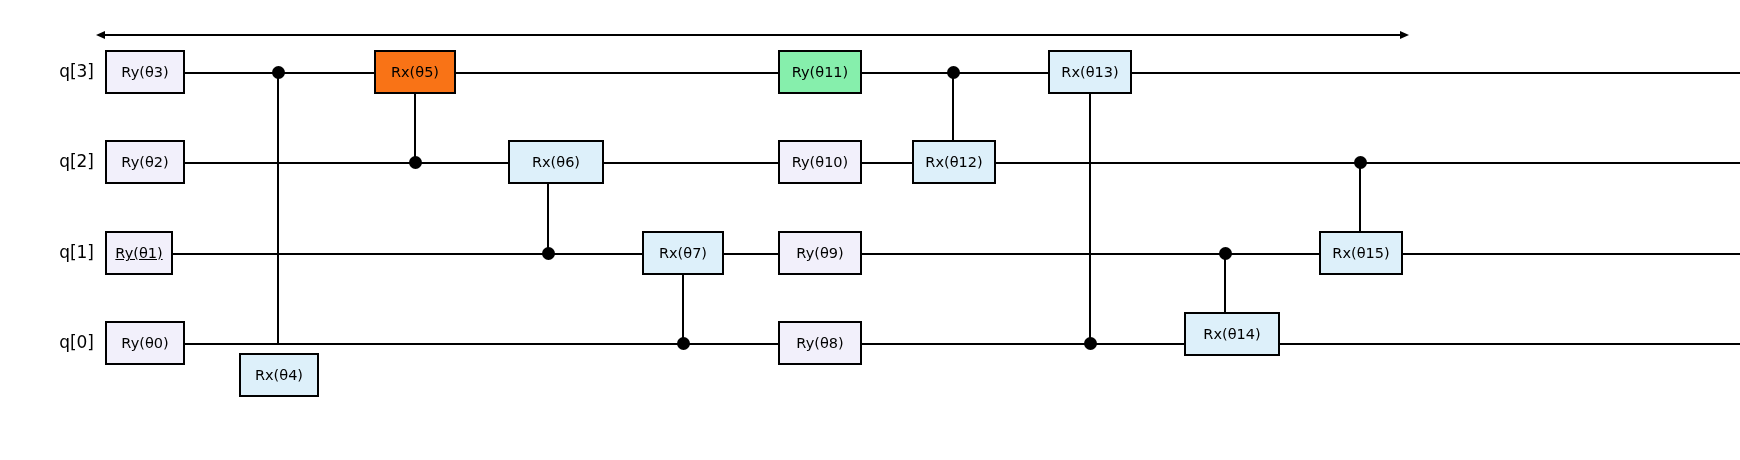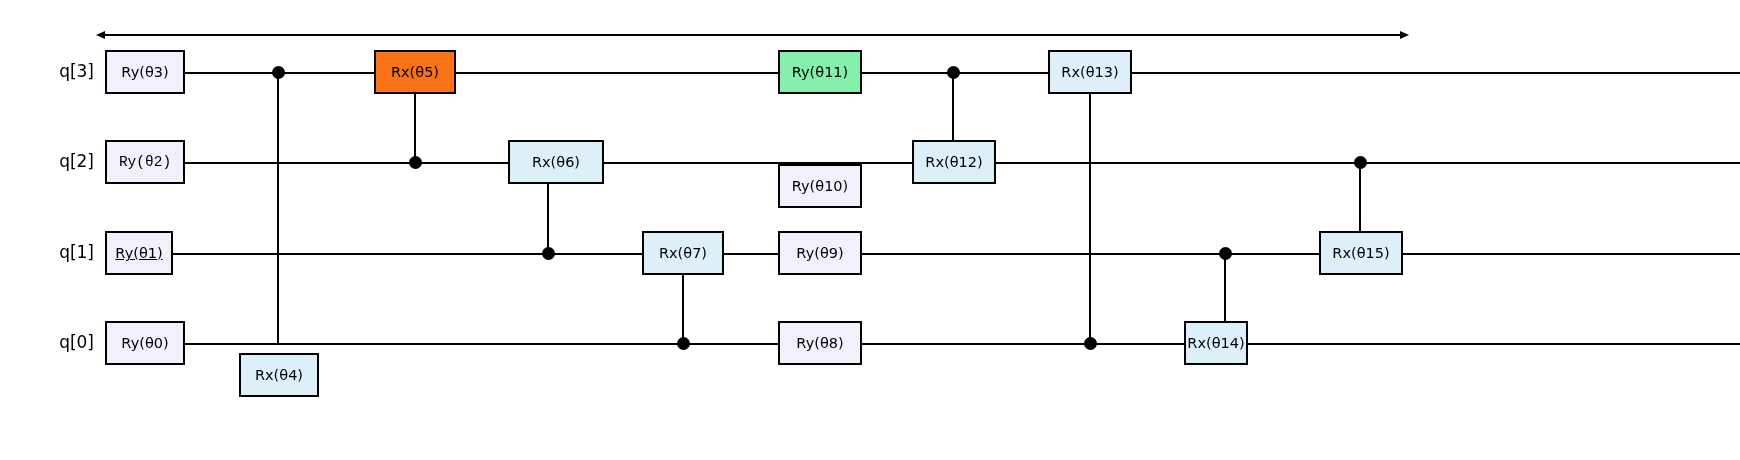--- a/index.html
+++ b/index.html
@@ -111,29 +111,29 @@
       <div class="ctrl-line" style="left: 952px; top: 72px; height: 90px; border-left-color: rgb(0, 0, 0);"></div>
       <div class="ctrl-dot" title="Rx(θ12)" style="left: 946.5px; top: 65.5px; background: rgb(0, 0, 0);"></div>
       <div class="ctrl-line" style="left: 1089px; top: 72px; height: 271px; border-left-color: rgb(0, 0, 0);"></div>
       <div class="ctrl-dot" title="Rx(θ13)" style="left: 1083.5px; top: 336.5px; background: rgb(0, 0, 0);"></div>
       <div class="ctrl-line" style="left: 1224px; top: 253px; height: 90px; border-left-color: rgb(0, 0, 0);"></div>
       <div class="ctrl-dot" title="Rx(θ14)" style="left: 1218.5px; top: 246.5px; background: rgb(0, 0, 0);"></div>
       <div class="ctrl-line" style="left: 1359px; top: 162px; height: 91px; border-left-color: rgb(0, 0, 0);"></div>
       <div class="ctrl-dot" title="Rx(θ15)" style="left: 1353.5px; top: 155.5px; background: rgb(0, 0, 0);"></div>
       <div class="gate gate-ry" style="left: 105px; top: 321px; width: 80px; height: 44px; background: rgb(242, 240, 251); border-color: rgb(0, 0, 0); color: rgb(0, 0, 0);">Ry(θ0)</div>
       <div class="gate gate-ry" style="left: 105px; top: 231px; width: 68px; height: 44px; background: rgb(242, 240, 251); border-color: rgb(0, 0, 0); color: rgb(0, 0, 0); text-decoration: underline;">Ry(θ1)</div>
-      <div class="gate gate-ry" style="left: 105px; top: 140px; width: 80px; height: 44px; background: rgb(242, 240, 251); border-color: rgb(0, 0, 0); color: rgb(0, 0, 0); font-family: Liberation Mono, monospace;">Ry(θ2)</div>
+      <div class="gate gate-ry" style="left: 105px; top: 140px; width: 80px; height: 44px; background: rgb(242, 240, 251); border-color: rgb(0, 0, 0); color: rgb(0, 0, 0);">Ry(θ2)</div>
       <div class="gate gate-ry" style="left: 105px; top: 50px; width: 80px; height: 44px; background: rgb(242, 240, 251); border-color: rgb(0, 0, 0); color: rgb(0, 0, 0);">Ry(θ3)</div>
       <div class="gate gate-rx" style="left: 239px; top: 321px; width: 80px; height: 44px; background: rgb(221, 240, 250); border-color: rgb(0, 0, 0); color: rgb(0, 0, 0); margin-top: 32px;">Rx(θ4)</div>
       <div class="gate gate-rx" style="left: 374px; top: 50px; width: 82px; height: 44px; background: #f97316; border-color: rgb(0, 0, 0); color: rgb(0, 0, 0);">Rx(θ5)</div>
       <div class="gate gate-rx" style="left: 508px; top: 140px; width: 96px; height: 44px; background: rgb(221, 240, 250); border-color: rgb(0, 0, 0); color: rgb(0, 0, 0);">Rx(θ6)</div>
       <div class="gate gate-rx" style="left: 642px; top: 231px; width: 82px; height: 44px; background: rgb(221, 240, 250); border-color: rgb(0, 0, 0); color: rgb(0, 0, 0);">Rx(θ7)</div>
       <div class="gate gate-ry" style="left: 778px; top: 321px; width: 84px; height: 44px; background: rgb(242, 240, 251); border-color: rgb(0, 0, 0); color: rgb(0, 0, 0);">Ry(θ8)</div>
       <div class="gate gate-ry" style="left: 778px; top: 231px; width: 84px; height: 44px; background: rgb(242, 240, 251); border-color: rgb(0, 0, 0); color: rgb(0, 0, 0);">Ry(θ9)</div>
-      <div class="gate gate-ry" style="left: 778px; top: 140px; width: 84px; height: 44px; background: rgb(242, 240, 251); border-color: rgb(0, 0, 0); color: rgb(0, 0, 0); margin-top: 24px;">Ry(θ10)</div>
+      <div class="gate gate-ry" style="left: 778px; top: 140px; width: 84px; height: 44px; background: rgb(242, 240, 251); border-color: rgb(0, 0, 0); color: rgb(0, 0, 0);">Ry(θ10)</div>
       <div class="gate gate-ry" style="left: 778px; top: 50px; width: 84px; height: 44px; background: #86efac; border-color: rgb(0, 0, 0); color: rgb(0, 0, 0);">Ry(θ11)</div>
       <div class="gate gate-rx" style="left: 912px; top: 140px; width: 84px; height: 44px; background: rgb(221, 240, 250); border-color: rgb(0, 0, 0); color: rgb(0, 0, 0);">Rx(θ12)</div>
       <div class="gate gate-rx" style="left: 1048px; top: 50px; width: 84px; height: 44px; background: rgb(221, 240, 250); border-color: rgb(0, 0, 0); color: rgb(0, 0, 0);">Rx(θ13)</div>
-      <div class="gate gate-rx" style="left: 1184px; top: 321px; width: 64px; height: 44px; background: rgb(221, 240, 250); border-color: rgb(0, 0, 0); color: rgb(0, 0, 0);">Rx(θ14)</div>
+      <div class="gate gate-rx" style="left: 1184px; top: 312px; width: 96px; height: 44px; background: rgb(221, 240, 250); border-color: rgb(0, 0, 0); color: rgb(0, 0, 0);">Rx(θ14)</div>
       <div class="gate gate-rx" style="left: 1319px; top: 231px; width: 84px; height: 44px; background: rgb(221, 240, 250); border-color: rgb(0, 0, 0); color: rgb(0, 0, 0);">Rx(θ15)</div>
     </div>
 
 </div>
 
 </body></html>

